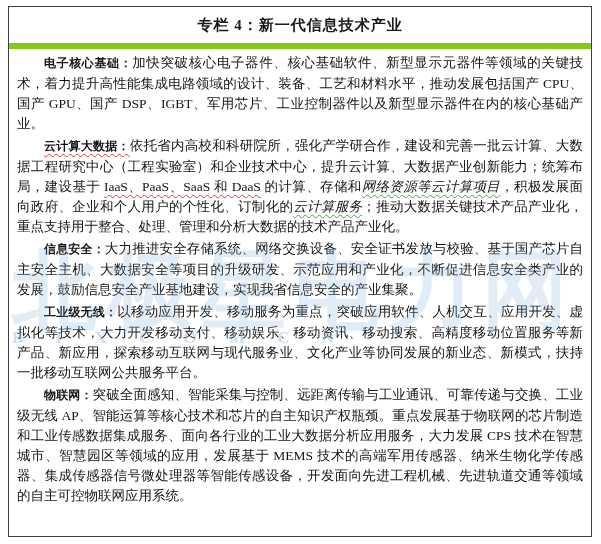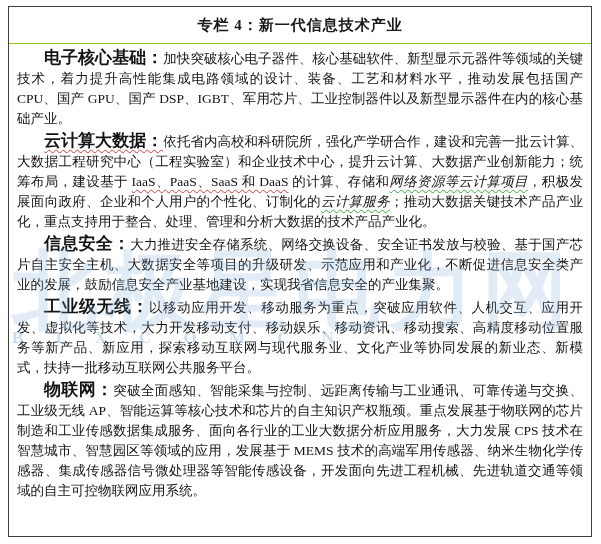--- a/index.html
+++ b/index.html
@@ -26,38 +26,38 @@
     box-sizing: border-box;
     z-index: 1;
   }
   .title-row {
     height: 36px;
     line-height: 36px;
     text-align: center;
     font-weight: bold;
     font-size: 15px;
     color: #1a1a1a;
-    border-bottom: 1px solid #84cc16;
+    border-bottom: 6px solid #84cc16;
     letter-spacing: 1px;
   }
   .body-area {
     padding: 4px 8px 0 8px;
     font-size: 13.5px;
     line-height: 20px;
     color: #141414;
     text-align: justify;
   }
   .body-area p {
     margin: 0 0 2px 0;
     text-indent: 2em;
   }
   .head {
     font-weight: bold;
-    font-family: Liberation Serif, serif;
-    font-size: 17px;
+    font-family: Liberation Mono, monospace;
+    font-size: 12px;
   }
   .wavy-red {
     text-decoration-line: underline;
     text-decoration-style: wavy;
     text-decoration-color: #d24040;
     text-decoration-thickness: 1px;
     text-underline-offset: 3px;
   }
   .wavy-green {
     text-decoration-line: underline;

